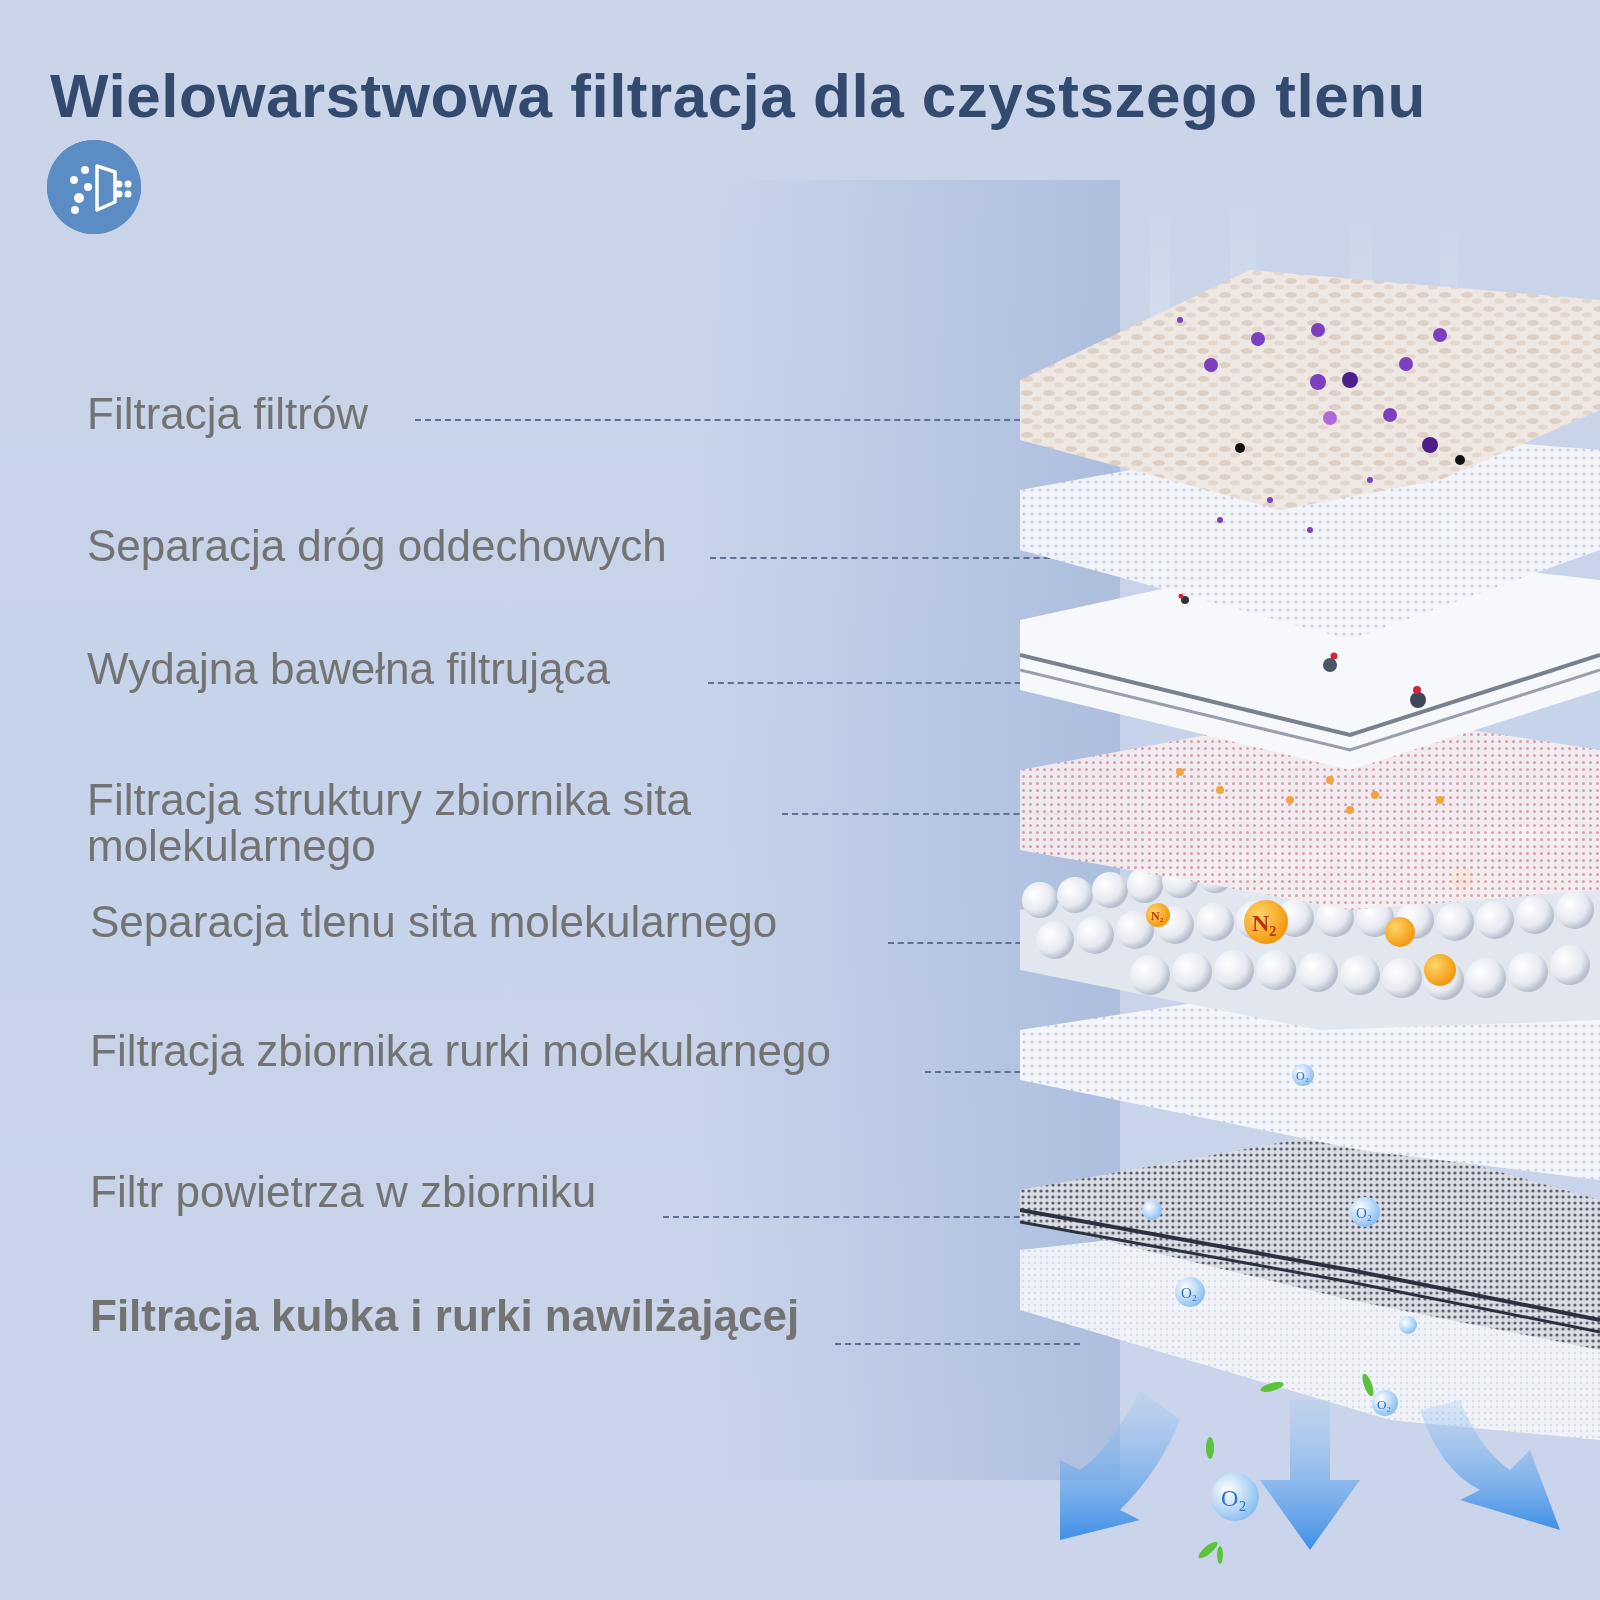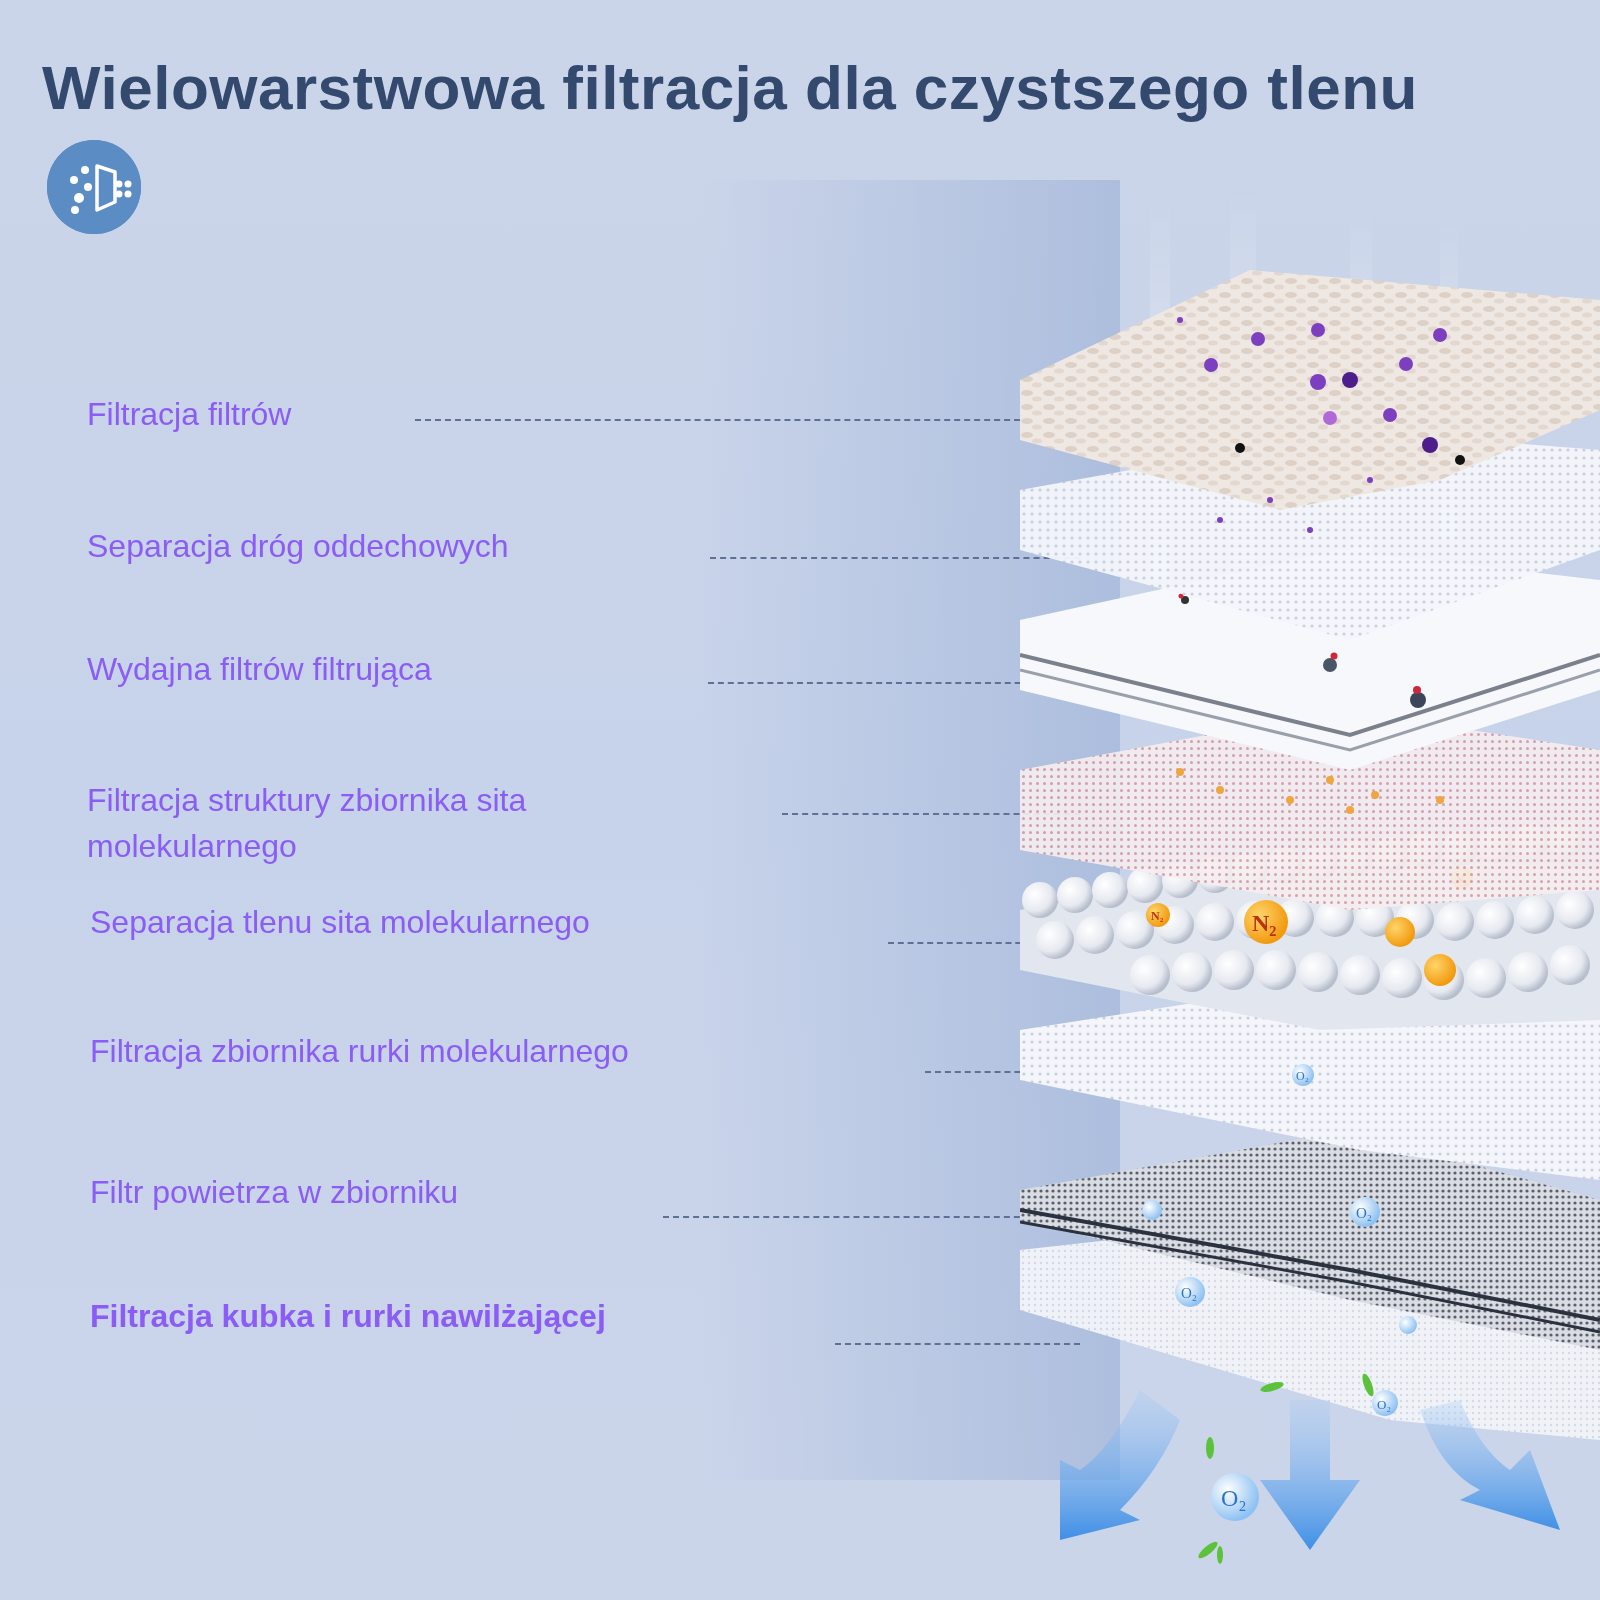--- a/index.html
+++ b/index.html
@@ -7,32 +7,32 @@
     width:1600px; height:1600px; overflow:hidden; position:relative;
     background: linear-gradient(180deg, #cbd5e9 0%, #c7d3ea 50%, #cbd5ea 100%);
     font-family: "Liberation Sans", sans-serif;
   }
   .bg-shade {
     position:absolute; left:700px; top:180px; width:420px; height:1300px;
     background: linear-gradient(90deg, rgba(160,180,215,0) 0%, rgba(150,172,212,0.55) 100%);
     pointer-events:none;
   }
   .title {
-    position:absolute; left:42px; top:52px; margin:0;
+    position:absolute; left:42px; top:52px; margin:8px;
     font-size:62px; font-weight:bold; color:#34496e; letter-spacing:0.5px;
     white-space:nowrap;
   }
   .logo {
     position:absolute; left:47px; top:140px; width:94px; height:94px;
     border-radius:50%; background:#5b8cc4;
   }
   .logo svg { width:94px; height:94px; display:block; }
 
   .label {
-    position:absolute; font-size:32px; color:#8b5cf6; line-height:48px;
+    position:absolute; font-size:44px; color:#737373; line-height:48px;
     white-space:nowrap;
   }
   .leader {
     position:absolute; height:0; border-top:2px dashed #5e7194;
   }
 
   .illustration { position:absolute; left:1020px; top:150px; width:580px; height:1450px; }
   .illustration svg { width:580px; height:1450px; display:block; }
 </style>
 </head>
@@ -57,21 +57,21 @@
     <circle cx="81" cy="54" r="3.5" fill="#fff"></circle>
   </svg>
 </div>
 
 <div class="label" style="left:87px;top:390px;">Filtracja filtrów</div>
 <div class="leader" style="left:415px;top:419px;width:665px;"></div>
 
 <div class="label" style="left:87px;top:522px;">Separacja dróg oddechowych</div>
 <div class="leader" style="left:710px;top:557px;width:370px;"></div>
 
-<div class="label" style="left:87px;top:645px;">Wydajna filtrów filtrująca</div>
+<div class="label" style="left:87px;top:645px;">Wydajna bawełna filtrująca</div>
 <div class="leader" style="left:708px;top:682px;width:372px;"></div>
 
 <div class="label" style="left:87px;top:776px;">Filtracja struktury zbiornika sita</div>
 <div class="label" style="left:87px;top:822px;">molekularnego</div>
 <div class="leader" style="left:782px;top:813px;width:298px;"></div>
 
 <div class="label" style="left:90px;top:898px;">Separacja tlenu sita molekularnego</div>
 <div class="leader" style="left:888px;top:942px;width:192px;"></div>
 
 <div class="label" style="left:90px;top:1027px;">Filtracja zbiornika rurki molekularnego</div>

